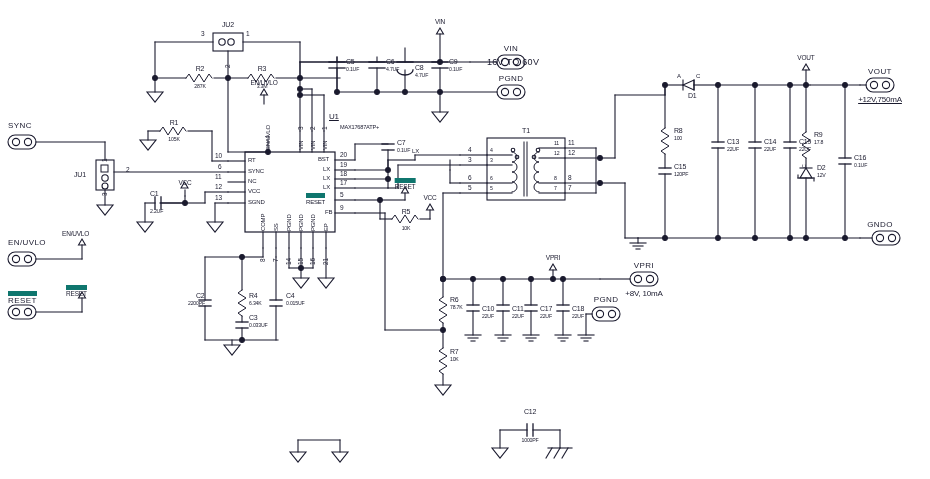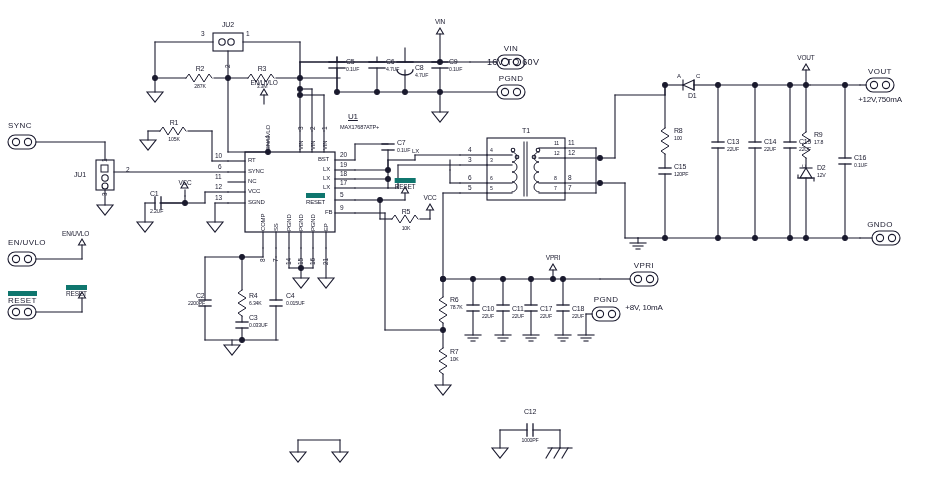--- a/index.html
+++ b/index.html
@@ -534,21 +534,21 @@
 <div class="lbl val" style="left:386px; top:67px;">4.7UF</div>
 <div class="lbl ref" style="left:415px; top:64px;">C8</div>
 <div class="lbl val" style="left:415px; top:73px;">4.7UF</div>
 <div class="lbl ref" style="left:449px; top:58px;">C9</div>
 <div class="lbl val" style="left:449px; top:67px;">0.1UF</div>
 
 <div class="lbl tp ctr" style="left:511px; top:45px;">VIN</div>
 <div class="lbl big" style="left:487px; top:58px;">16V TO 60V</div>
 <div class="lbl tp ctr" style="left:511px; top:75px;">PGND</div>
 
-<div class="lbl" style="left:348px; top:113px; font-size:8px;text-decoration:underline;">U1</div>
+<div class="lbl" style="left:329px; top:113px; font-size:8px;text-decoration:underline;">U1</div>
 <div class="lbl part" style="left:340px; top:125px;">MAX17687ATP+</div>
 
 <div class="lbl pin vert" style="left:265px; top:150px;">EN/UVLO</div>
 <div class="lbl pin vert" style="left:298px; top:150px;">VIN</div>
 <div class="lbl pin vert" style="left:310px; top:150px;">VIN</div>
 <div class="lbl pin vert" style="left:322px; top:150px;">VIN</div>
 <div class="lbl pinn vert" style="left:265px; top:139px;">4</div>
 <div class="lbl pinn vert" style="left:298px; top:130px;">3</div>
 <div class="lbl pinn vert" style="left:310px; top:130px;">2</div>
 <div class="lbl pinn vert" style="left:322px; top:130px;">1</div>
@@ -664,26 +664,26 @@
 <div class="lbl ref" style="left:814px; top:131px;">R9</div>
 <div class="lbl val" style="left:814px; top:140px;">17.8</div>
 <div class="lbl val vert" style="left:802px; top:168px;">C</div>
 <div class="lbl ref" style="left:817px; top:164px;">D2</div>
 <div class="lbl val" style="left:817px; top:173px;">12V</div>
 <div class="lbl ref" style="left:854px; top:154px;">C16</div>
 <div class="lbl val" style="left:854px; top:163px;">0.1UF</div>
 
 <div class="lbl net ctr" style="left:806px; top:55px;">VOUT</div>
 <div class="lbl tp ctr" style="left:880px; top:68px;">VOUT</div>
-<div class="lbl spec ctr" style="left:880px; top:96px;">+12V,750mA</div>
+<div class="lbl spec ctr" style="left:880px; top:96px;text-decoration:underline;">+12V,750mA</div>
 <div class="lbl tp ctr" style="left:880px; top:221px;">GNDO</div>
 
 <div class="lbl net ctr" style="left:553px; top:255px;">VPRI</div>
 <div class="lbl tp ctr" style="left:644px; top:262px;">VPRI</div>
-<div class="lbl spec ctr" style="left:644px; top:304px;">+8V, 10mA</div>
+<div class="lbl spec ctr" style="left:644px; top:290px;">+8V, 10mA</div>
 <div class="lbl tp ctr" style="left:606px; top:296px;">PGND</div>
 
 <div class="lbl ref" style="left:450px; top:296px;">R6</div>
 <div class="lbl val" style="left:450px; top:305px;">78.7K</div>
 <div class="lbl ref" style="left:450px; top:348px;">R7</div>
 <div class="lbl val" style="left:450px; top:357px;">10K</div>
 
 <div class="lbl ref" style="left:482px; top:305px;">C10</div>
 <div class="lbl val" style="left:482px; top:314px;">22UF</div>
 <div class="lbl ref" style="left:512px; top:305px;">C11</div>

